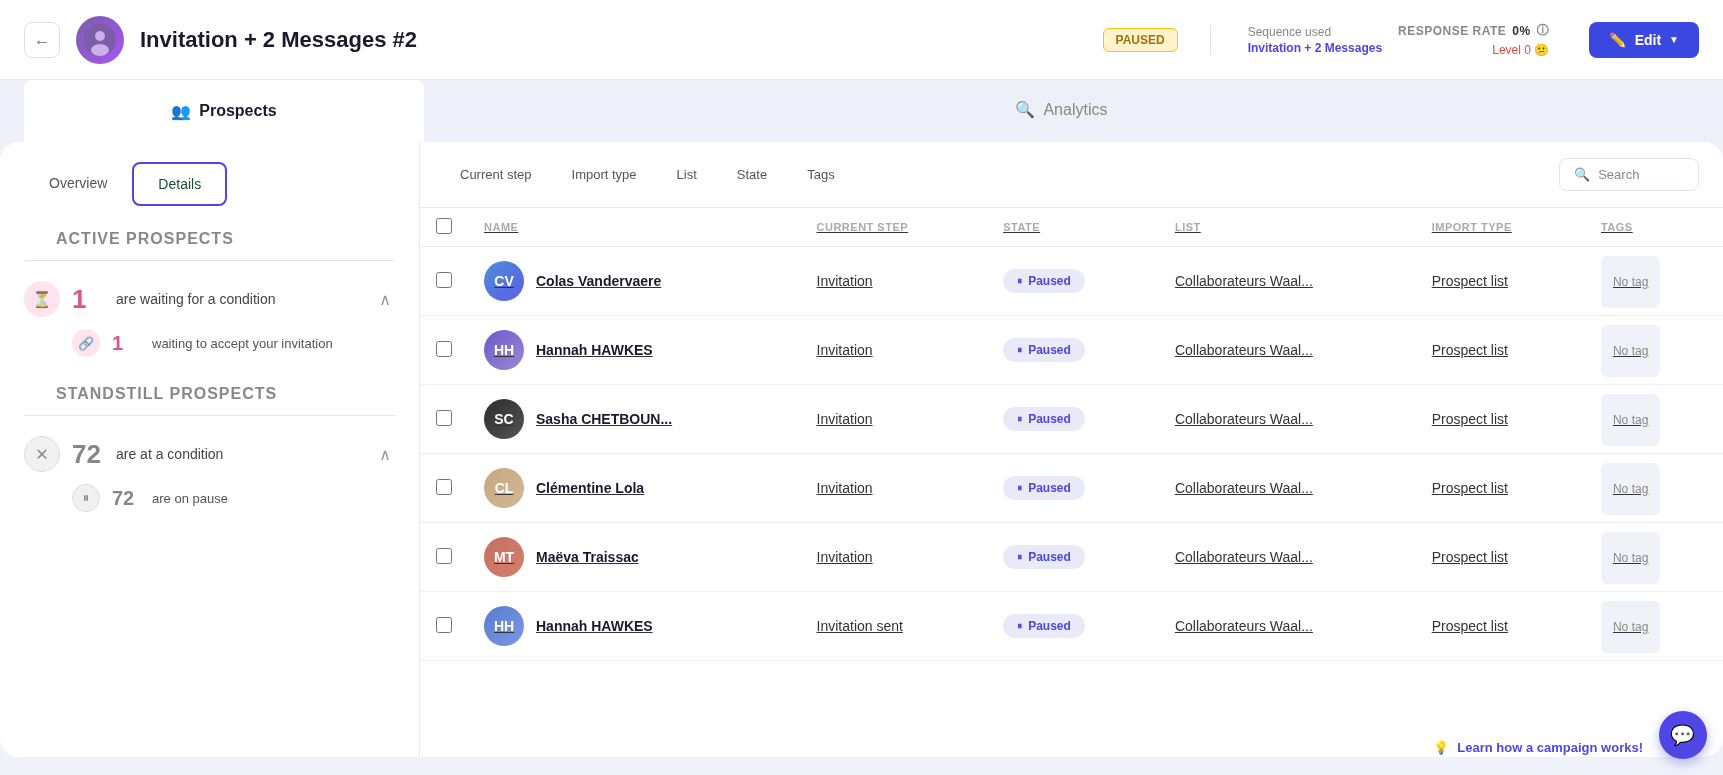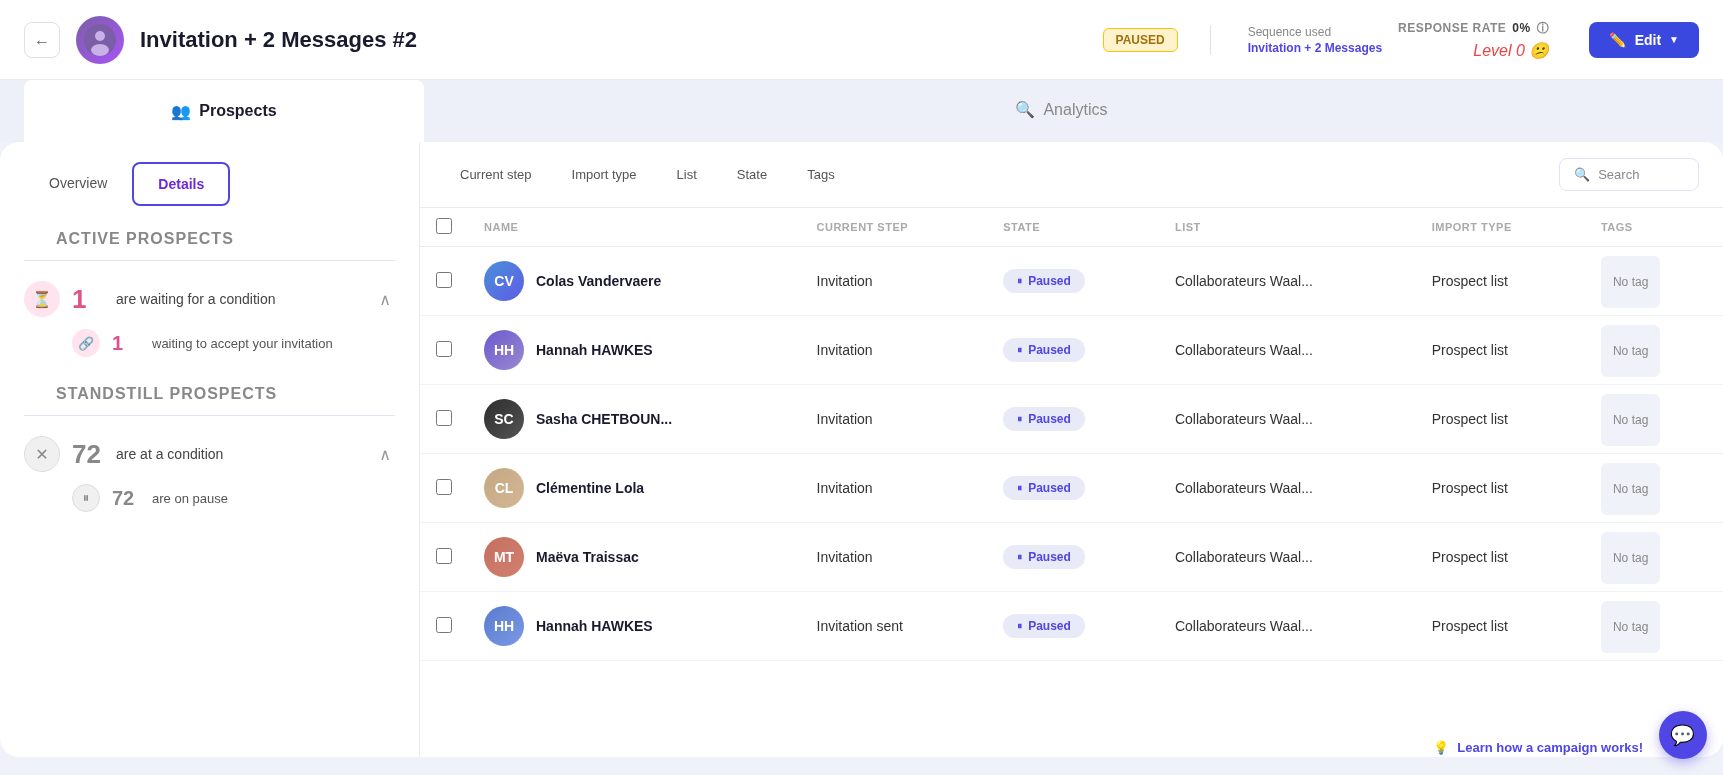--- a/index.html
+++ b/index.html
@@ -73,24 +73,23 @@
     }
     .response-rate {
       font-size: 12px;
       color: #888;
       font-weight: 600;
       letter-spacing: 0.5px;
       display: flex; align-items: center; gap: 6px;
     }
     .response-rate .rate-val { color: #333; }
     .level-info {
-      font-size: 16px;
+      font-size: 12px;
       color: #e44;
       font-weight: 500;
-      font-style: italic;
     }
     .edit-btn {
       background: #3b48df;
       color: white;
       border: none;
       border-radius: 8px;
       padding: 10px 20px;
       font-size: 14px;
       font-weight: 600;
       cursor: pointer;
@@ -155,24 +154,24 @@
     .sub-tab {
       padding: 12px 24px;
       font-size: 14px;
       font-weight: 500;
       color: #555;
       cursor: pointer;
       border: 1px solid transparent;
       border-radius: 8px;
     }
     .sub-tab.active {
-      color: #6d28d9;
+      color: #14532d;
       border: 2px solid #4f46e5;
       border-radius: 8px;
-      font-weight: 700;
+      font-weight: 400;
     }
 
     .section-label {
       font-size: 16px;
       font-weight: 700;
       letter-spacing: 1px;
       color: #888;
       text-transform: uppercase;
       margin-bottom: 12px;
       margin-left: 32px;
@@ -284,20 +283,21 @@
       padding: 8px 14px;
       color: #888;
       font-size: 13px;
       min-width: 140px;
     }
 
     
     .prospects-table {
       width: 100%;
       border-collapse: collapse;
+      text-decoration: underline;
     }
     .prospects-table thead tr {
       border-bottom: 1px solid #e8eaf0;
     }
     .prospects-table th {
       padding: 10px 16px;
       font-size: 11px;
       font-weight: 700;
       color: #aaa;
       text-align: left;

